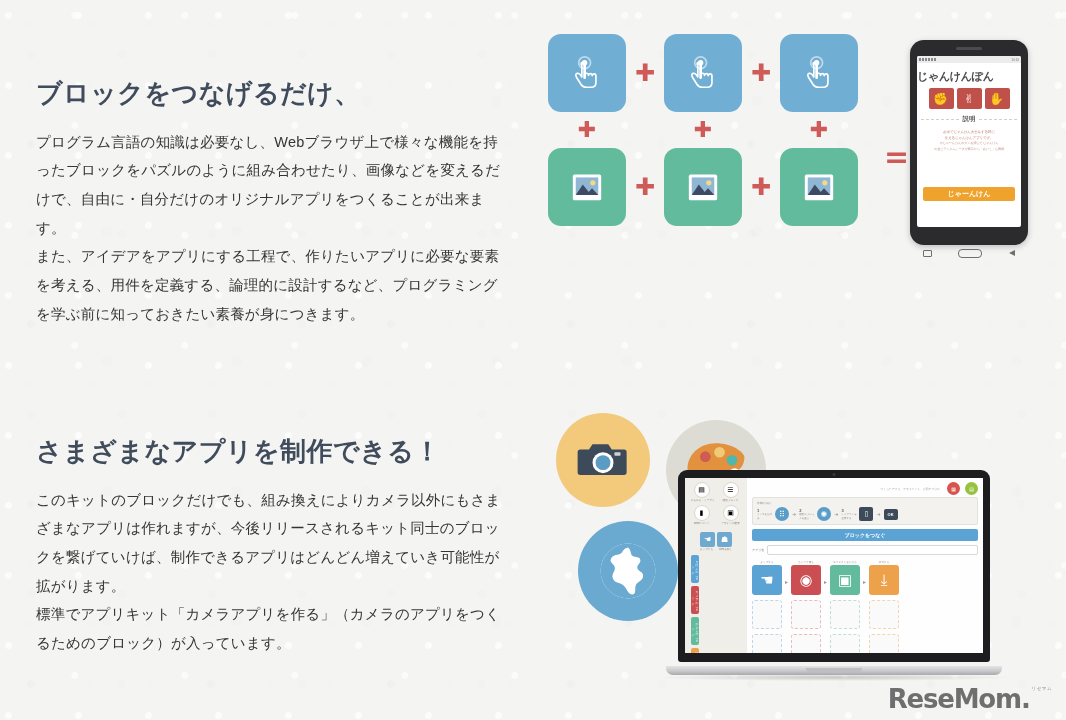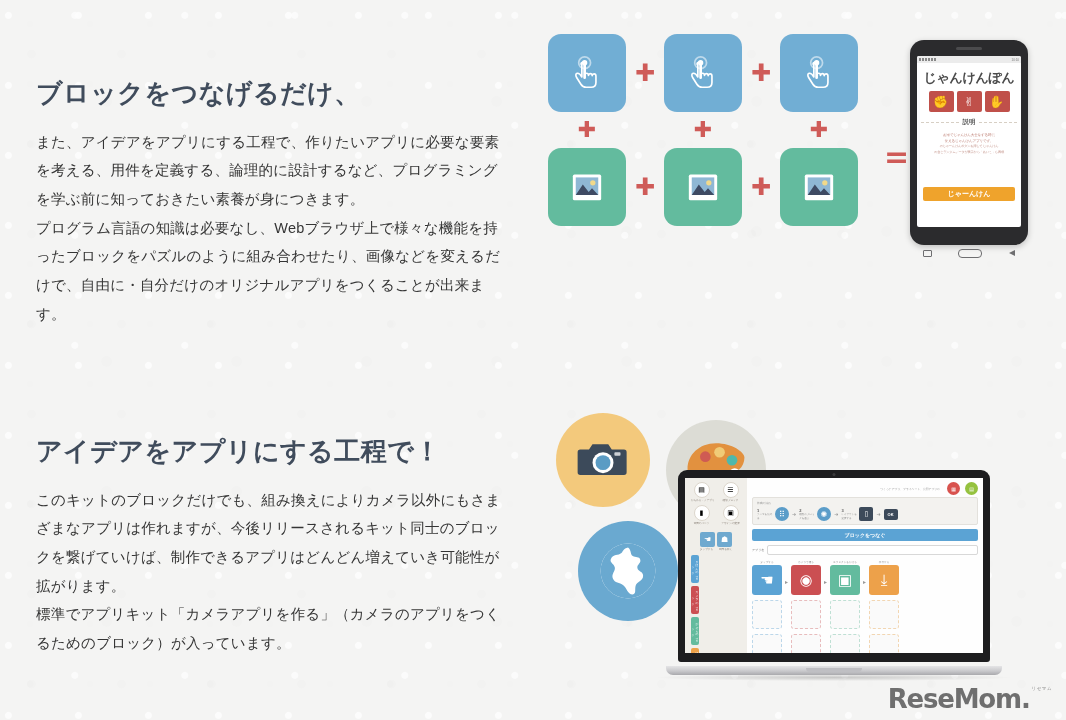--- a/index.html
+++ b/index.html
@@ -164,22 +164,22 @@
   .status-bar .sb-dots {
     display: flex; gap: 1px;
   }
   .status-bar .sb-dot {
     width: 2px; height: 3px; background: #888;
   }
   .status-bar .sb-time {
     font-size: 3px; color: #777;
   }
   .app-title {
-    text-align: center;
-    font-size: 13px;
+    text-align: left;
+    font-size: 11px;
     color: #4a4a4a;
     padding: 6px 0 4px 0;
     font-weight: bold;
     letter-spacing: -0.3px;
   }
   .hand-row {
     display: flex;
     justify-content: center;
     gap: 3px;
     padding: 0 4px;
@@ -443,27 +443,27 @@
 
 <div class="page">
   <div class="page-texture"></div>
 
   <div class="text-col">
 
     <div class="section section-1">
       <h2 class="heading">
         <span class="hl">ブロックをつなげるだけ、</span>
       </h2>
+      <p class="body-text">プログラム言語の知識は必要なし、Webブラウザ上で様々な機能を持ったブロックをパズルのように組み合わせたり、画像などを変えるだけで、自由に・自分だけのオリジナルアプリをつくることが出来ます。</p>
       <p class="body-text">また、アイデアをアプリにする工程で、作りたいアプリに必要な要素を考える、用件を定義する、論理的に設計するなど、プログラミングを学ぶ前に知っておきたい素養が身につきます。</p>
-      <p class="body-text">プログラム言語の知識は必要なし、Webブラウザ上で様々な機能を持ったブロックをパズルのように組み合わせたり、画像などを変えるだけで、自由に・自分だけのオリジナルアプリをつくることが出来ます。</p>
     </div>
 
     <div class="section-2">
       <h2 class="heading">
-        <span class="hl">アイデアをアプリにする工程で！</span>
+        <span class="hl">さまざまなアプリを制作できる！</span>
       </h2>
       <p class="body-text">このキットのブロックだけでも、組み換えによりカメラ以外にもさまざまなアプリは作れますが、今後リリースされるキット同士のブロックを繋げていけば、制作できるアプリはどんどん増えていき可能性が拡がります。</p>
       <p class="body-text">標準でアプリキット「カメラアプリを作る」（カメラのアプリをつくるためのブロック）が入っています。</p>
     </div>
 
   </div>
 
   <div class="block-diagram">
     <div class="block-grid">
 

